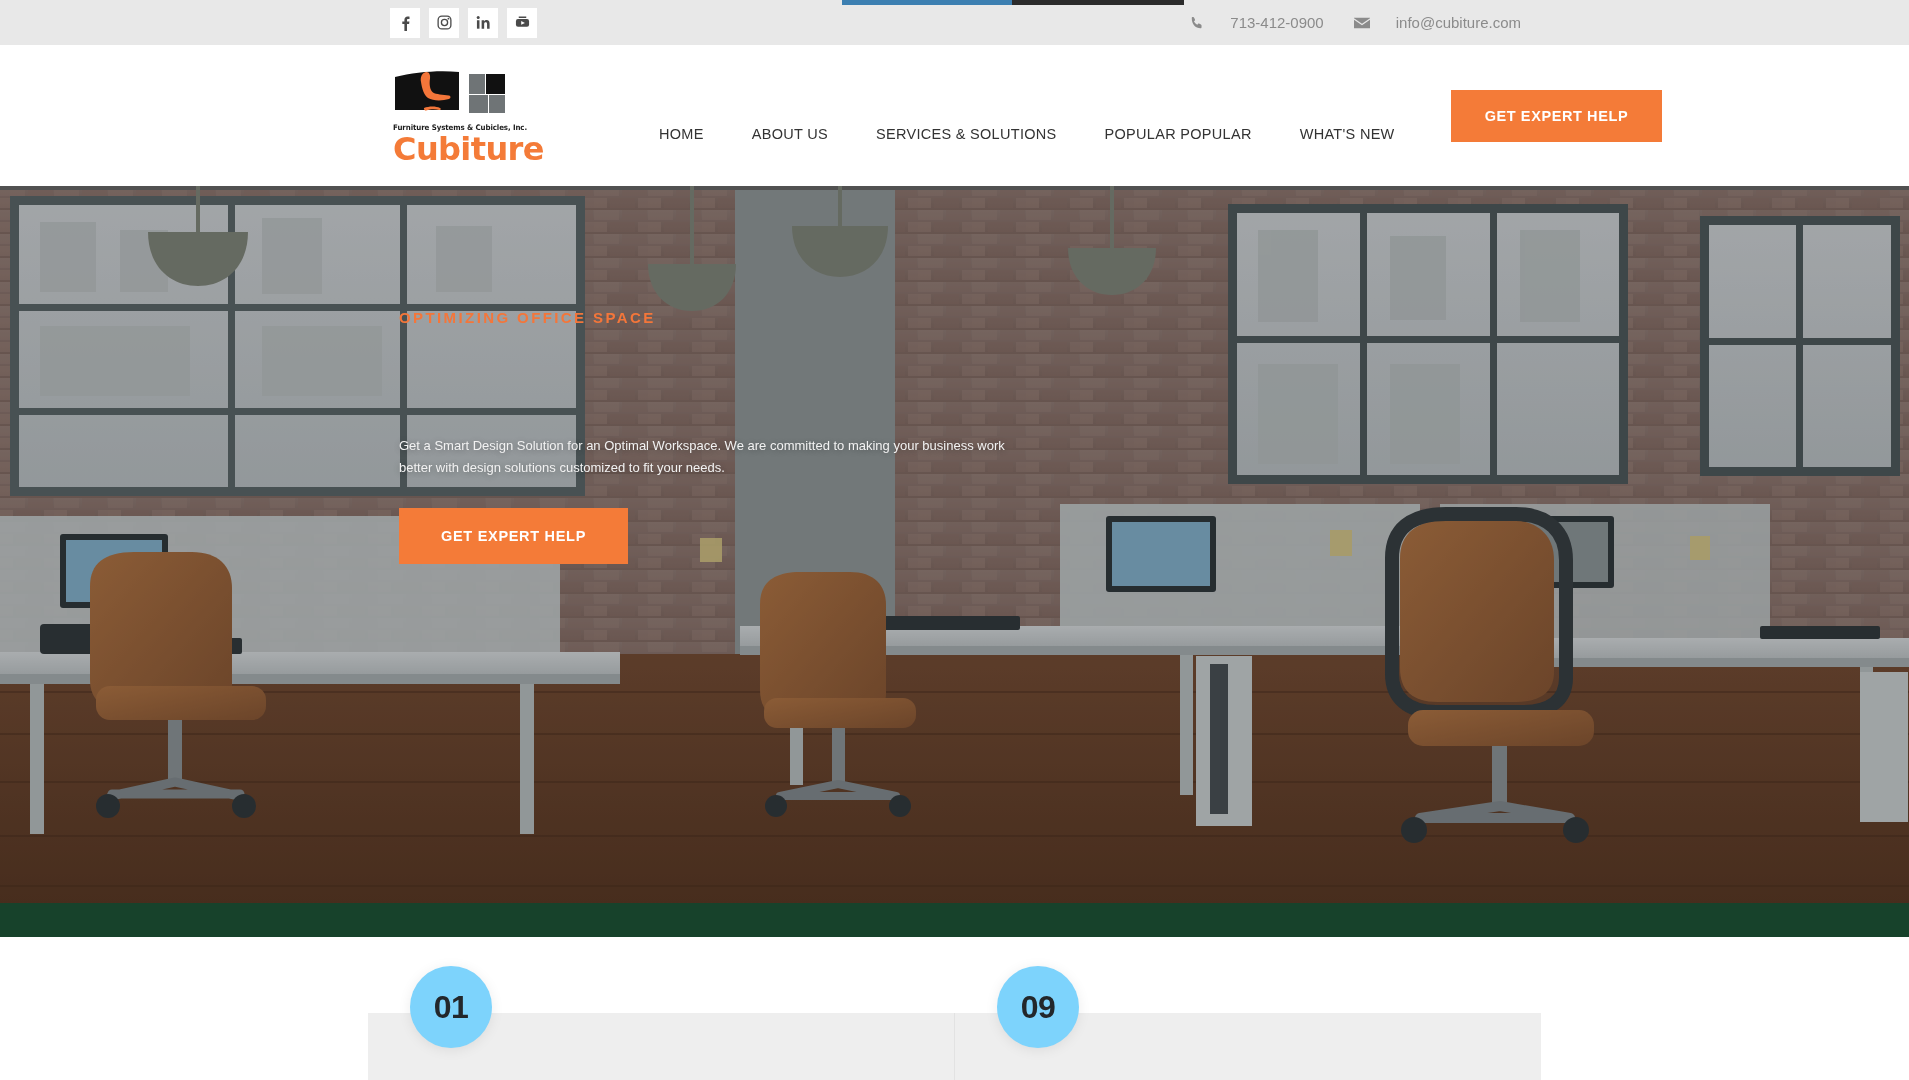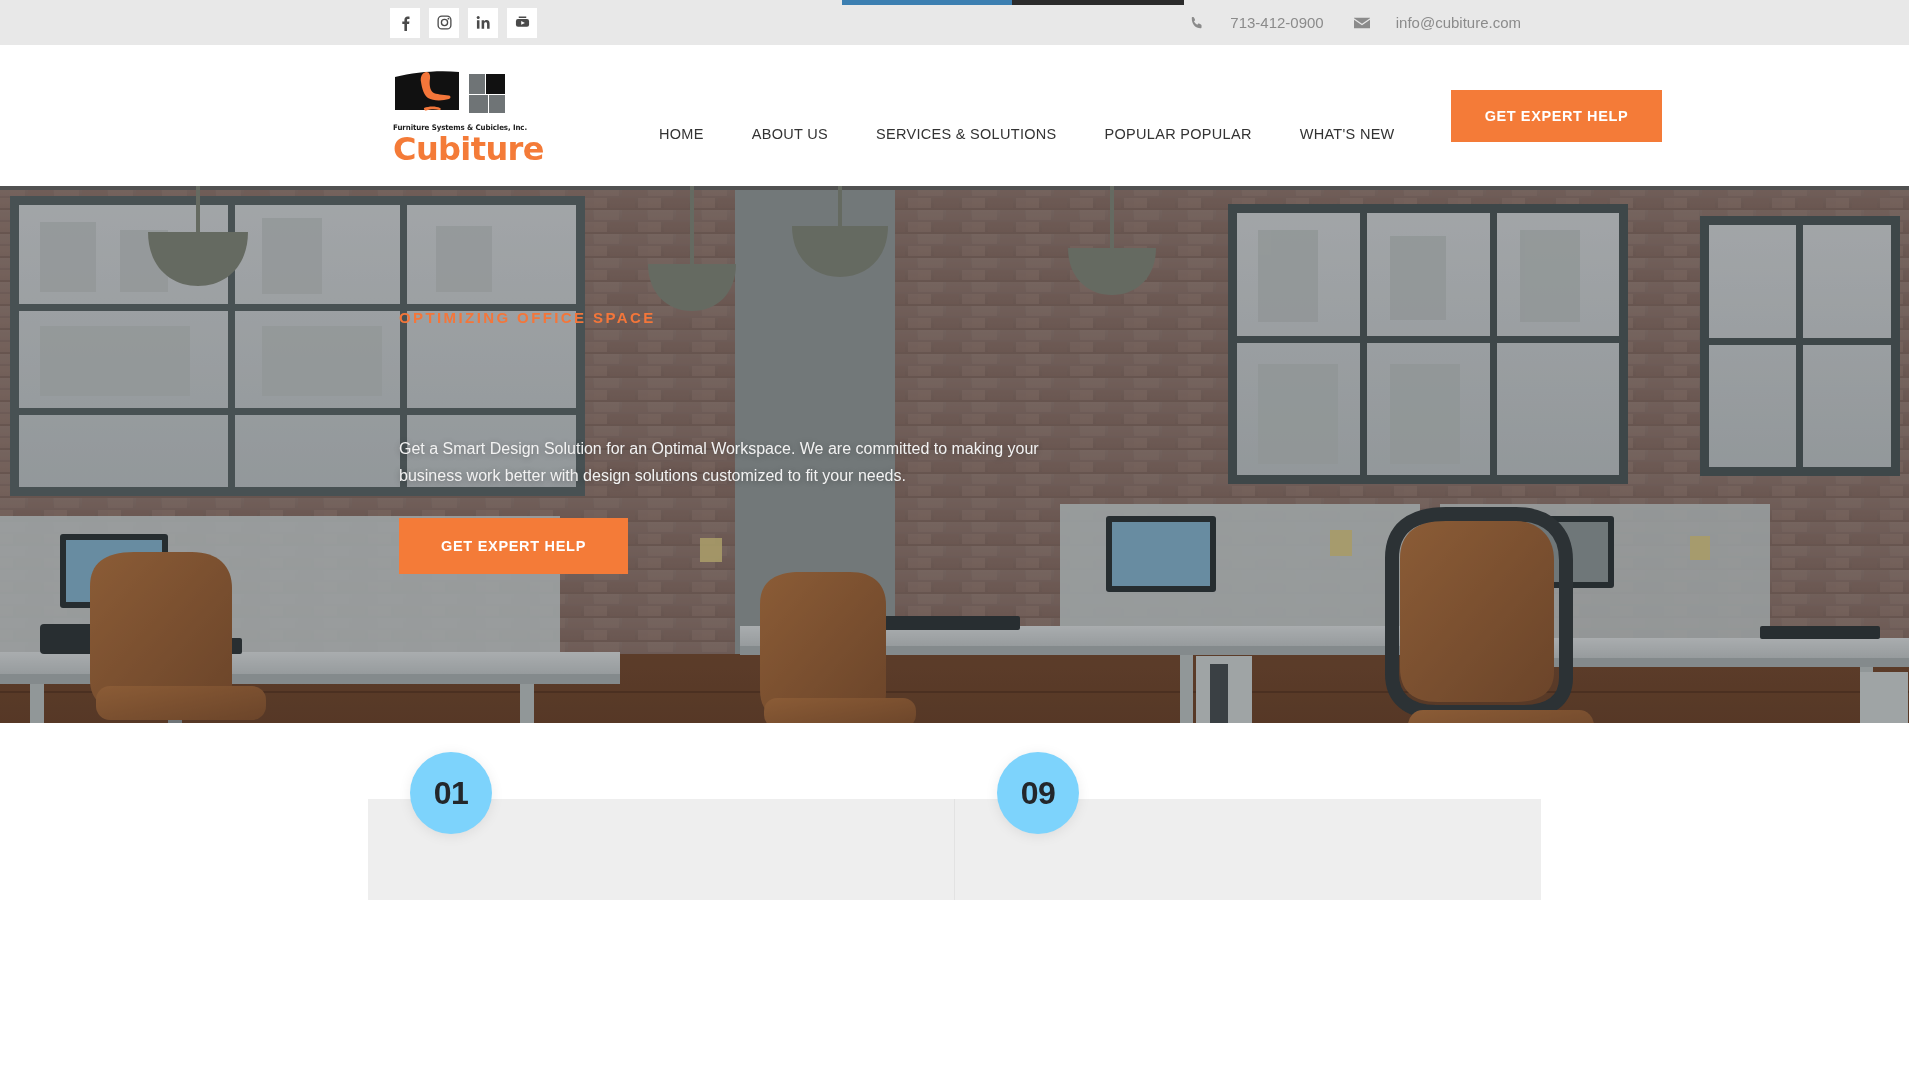--- a/index.html
+++ b/index.html
@@ -121,23 +121,23 @@
     font-weight: bold;
     letter-spacing: 0.6px;
     padding: 18px 34px;
     white-space: nowrap;
     cursor: pointer;
   }
 
   
   .hero {
     position: relative;
-    height: 537px;
+    height: 751px;
     overflow: hidden;
-    background: #0c4a6e;
+    background: #14532d;
   }
   .hero-photo { position: absolute; inset: 0; }
   .hero-scrim {
     position: absolute; inset: 0;
     background: rgba(30,36,40,0.34);
   }
   .hero-inner {
     position: absolute;
     left: 399px;
     top: 123px;
@@ -155,21 +155,21 @@
     color: #ffffff;
     font-size: 73px;
     font-weight: bold;
     line-height: 1.04;
     letter-spacing: -0.5px;
     margin-bottom: 22px;
     text-shadow: 0 1px 10px rgba(0,0,0,0.18);
   }
   .hero-text {
     color: #f2f2f2;
-    font-size: 16px;
+    font-size: 13px;
     line-height: 1.72;
     width: 640px;
     margin-bottom: 28px;
     text-shadow: 0 1px 6px rgba(0,0,0,0.3);
   }
   .hero-cta {
     display: inline-block;
     background: #f47b38;
     color: #ffffff;
     font-size: 14.5px;

